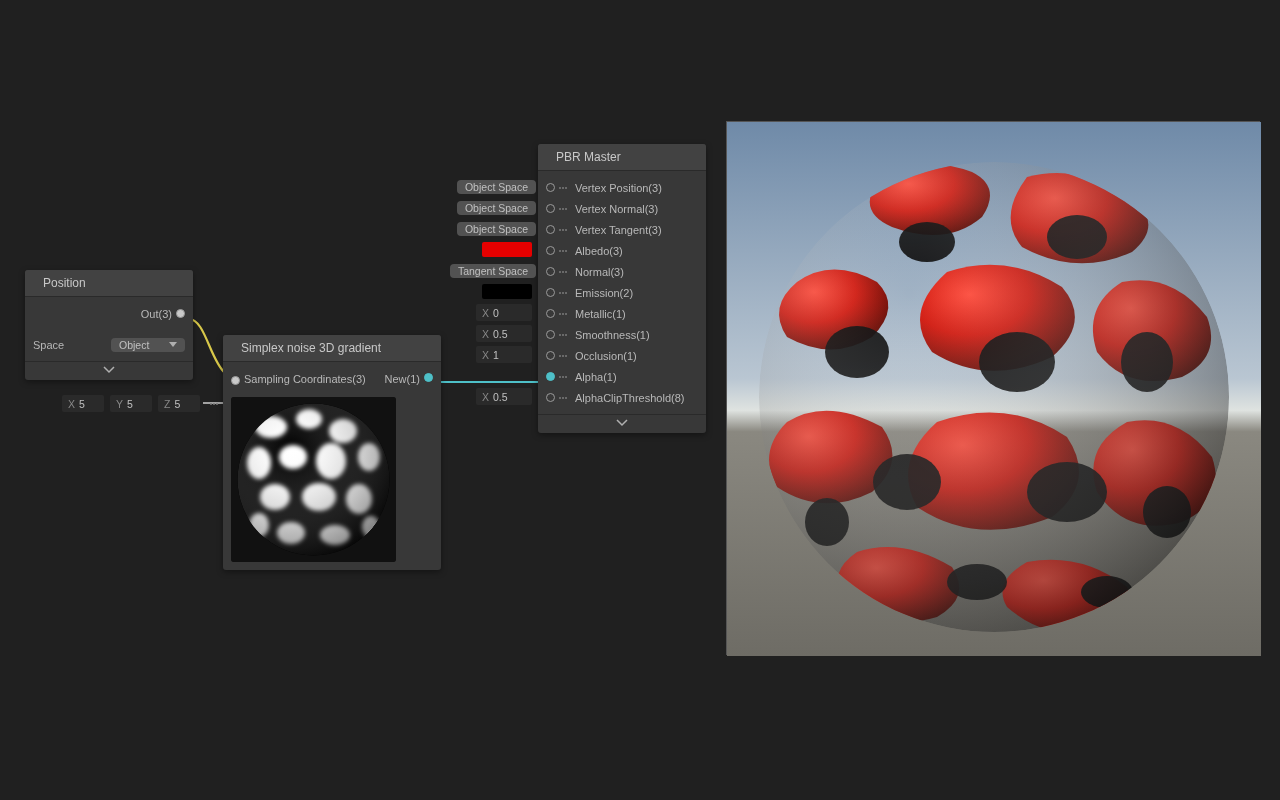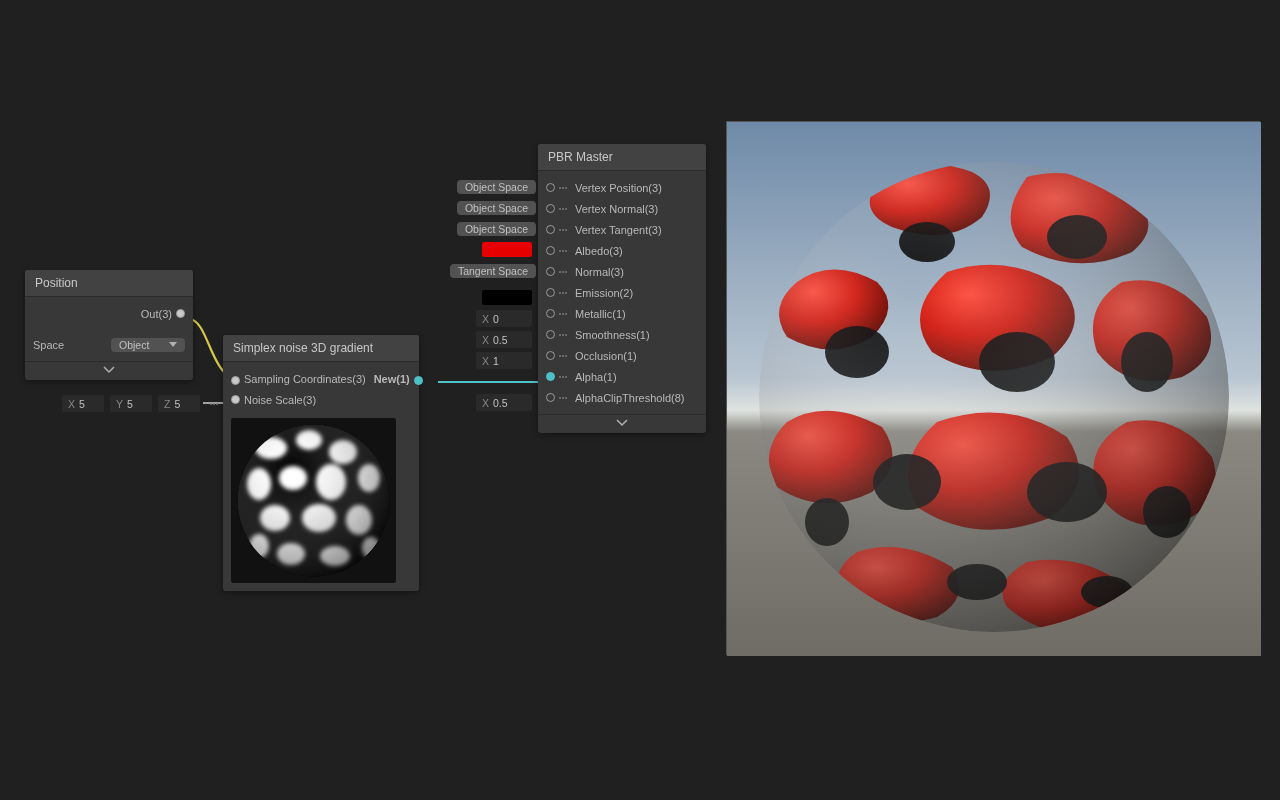--- a/index.html
+++ b/index.html
@@ -14,21 +14,21 @@
   }
 
   .node {
     position: absolute;
     background: #383838;
     border-radius: 3px;
     box-shadow: 0 2px 6px rgba(0,0,0,.4);
   }
   .node-header {
     background: #424242;
-    padding: 6px 10px;
+    padding: 6px 18px;
     font-size: 12px;
     color: #c8c8c8;
     border-radius: 3px 3px 0 0;
     border-bottom: 1px solid #2a2a2a;
   }
   .node-body { padding: 6px 0; }
   .row {
     display: flex;
     align-items: center;
     padding: 2px 8px;
@@ -174,36 +174,32 @@
       <span>5</span>
     </div>
   <div class="dots" style="align-self:center;">
       <span></span>
       <span></span>
       <span></span>
     </div>
   <span class="port" style="align-self:center;"></span>
 </div>
 
-<div class="node" style="left:223px; top:335px; width:196px;">
+<div class="node" style="left:223px; top:335px; width:218px;">
   <div class="node-header">Simplex noise 3D gradient</div>
   <div class="node-body" style="padding-bottom:0;">
     <div class="row row-in" style="justify-content:space-between;">
       <div style="display:flex; align-items:flex-end;">
         <span class="port filled"></span>
         <span class="lbl">Sampling Coordinates(3)</span>
       </div>
-      <div style="display:flex; align-items:flex-end;font-weight:bold;">
+      <div style="display:flex; align-items:flex-start;">
         <span class="lbl">New(1)</span>
         <span class="port filled" style="border-color:#4ec0c8; background:#4ec0c8;"></span>
       </div>
-    </div>
-    <div class="row row-in">
-      <span class="port filled"></span>
-      <span class="lbl">Noise Scale(3)</span>
     </div>
     <div class="noise-preview">
       <svg viewBox="0 0 165 165" width="165" height="165">
         <defs>
           <clipPath id="sph">
               <circle cx="82.5" cy="82.5" r="76"></circle>
             </clipPath>
           <radialGradient id="shade" cx="35%" cy="30%" r="80%">
             <stop offset="0%" stop-color="#fff" stop-opacity="0"></stop>
             <stop offset="100%" stop-color="#000" stop-opacity="0.55"></stop>
@@ -353,21 +349,21 @@
     </div>
     <div style="display: flex; justify-content: flex-end; align-items: center; height: 21px; margin-bottom: 0px;">
       <div class="pill">Object Space</div>
     </div>
     <div style="display: flex; justify-content: flex-end; align-items: center; height: 21px; margin-bottom: 0px;">
       <div class="pill">Object Space</div>
     </div>
     <div style="display: flex; justify-content: flex-end; align-items: center; height: 21px; margin-bottom: 0px;">
       <div class="color-swatch" style="background:#e60000;"></div>
     </div>
-    <div style="display: flex; justify-content: flex-end; align-items: center; height: 21px; margin-bottom: 6px;">
+    <div style="display: flex; justify-content: flex-end; align-items: center; height: 21px; margin-bottom: 0px;">
       <div class="pill">Tangent Space</div>
     </div>
     <div style="display: flex; justify-content: flex-end; align-items: center; height: 21px; margin-bottom: 0px;">
       <div class="color-swatch" style="background:#000000;"></div>
     </div>
     <div style="display: flex; justify-content: flex-end; align-items: center; height: 21px; margin-bottom: 0px;">
       <div class="num-input" style="width:56px;justify-content:flex-start;">
         <span class="k">X</span>
         <span>0</span>
       </div>

